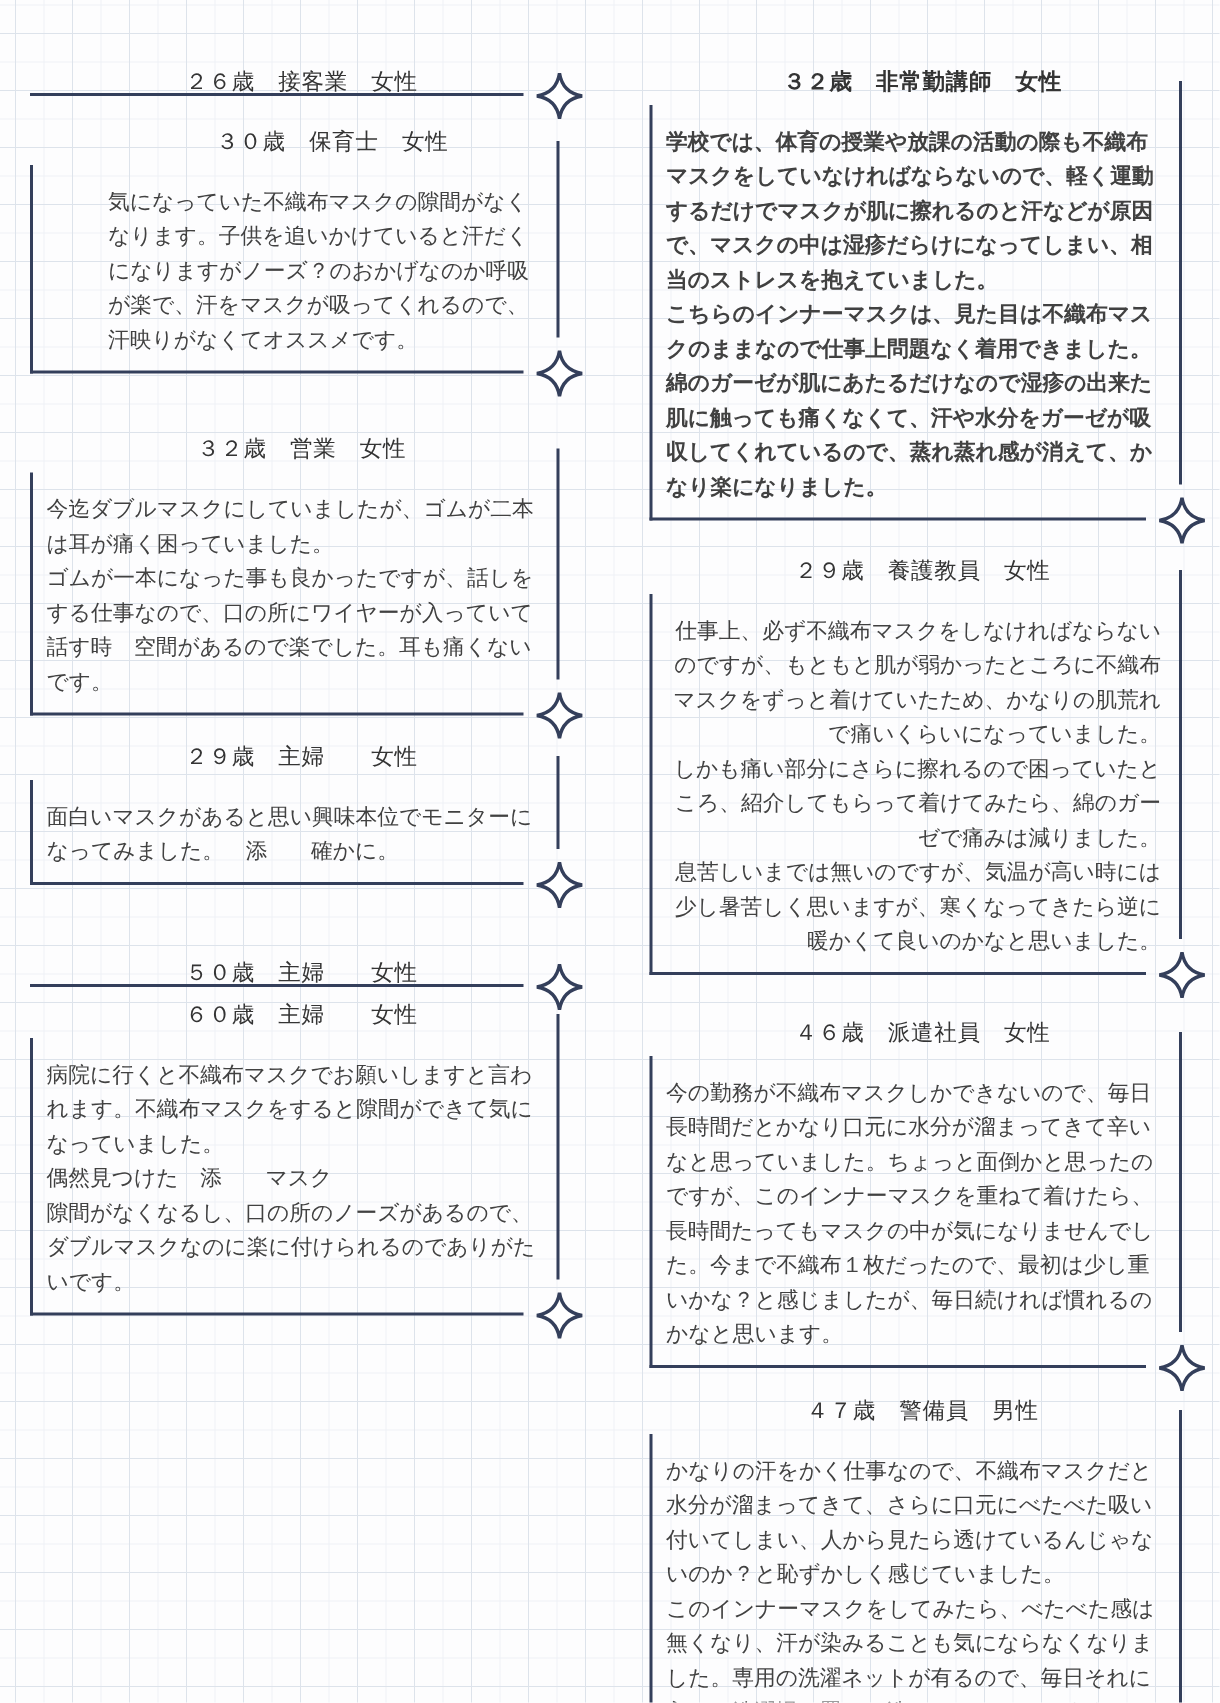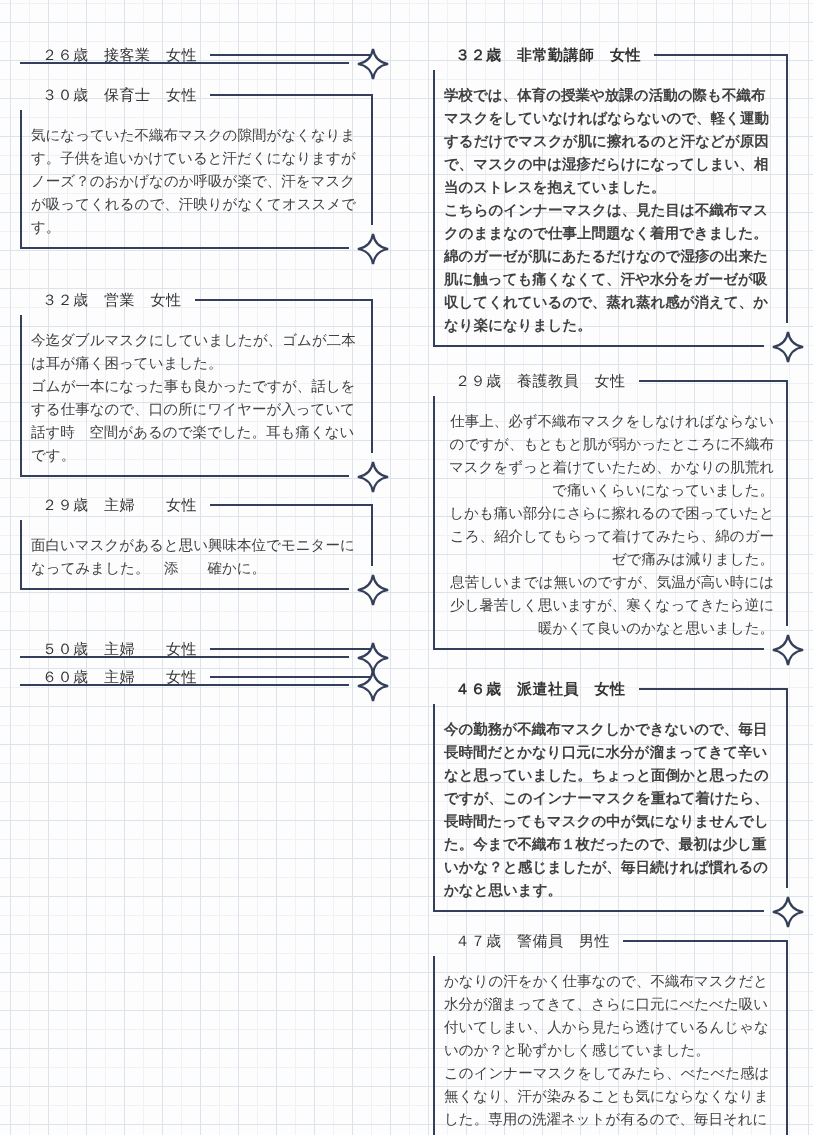--- a/index.html
+++ b/index.html
@@ -17,48 +17,48 @@
     background-size: 38px 38px, 38px 38px, 38px 38px, 38px 38px;
     background-position: 10px 0, 0 22px, 29px 0, 0 3px;
     font-family: "Liberation Sans", "DejaVu Sans", sans-serif;
   }
   .wrap { display: flex; padding: 46px 0 0 20px; gap: 60px; }
   .col { display: flex; flex-direction: column; }
   .col-left  { width: 353px; }
   .col-right { width: 355px; }
 
   .card { position: relative; }
-  .chead { display: flex; align-items: center; height: 18px; padding-left: 22px; }
+  .chead { display: flex; align-items: center; height: 18px; padding-left: 22px; flex-direction: column; }
   .htext {
     font-size: 15px; color: #343434; white-space: nowrap;
     margin-right: 13px; letter-spacing: 0.5px; line-height: 18px;
   }
   .hline { flex: 1 1 auto; height: 2px; background: #343f5b; }
   .cbody {
     margin: 20px 14px 0 11px;
     padding: 0 0 10px 0;
     font-size: 14.5px;
     line-height: 23px;
     color: #414141;
     white-space: pre-line;
   }
   .bl { position: absolute; left: 0;  top: 24px; bottom: 0;    width: 2px;  background: #343f5b; }
   .br { position: absolute; right: 0; top: 8px;  bottom: 24px; width: 2px;  background: #343f5b; }
   .bb { position: absolute; left: 0;  right: 24px; bottom: 0;  height: 2px; background: #343f5b; }
   .sparkle { position: absolute; right: -17px; bottom: -17px; width: 34px; height: 34px; }
 
   
   .col-left  .card:nth-child(1) { margin-bottom: 22px; }
-  .col-left  .card:nth-child(2) { margin-bottom: 42px; }
+  .col-left  .card:nth-child(2) { margin-bottom: 42px; padding-left: 41px; }
   .col-left  .card:nth-child(3) { margin-bottom: 19px; }
   .col-left  .card:nth-child(4) { margin-bottom: 6px; }
   .col-left  .card:nth-child(5) { margin-bottom: 10px; margin-top: 44px; }
   .col-right .card:nth-child(1) { margin-bottom: 25px; font-weight: bold; }
   .col-right .card:nth-child(2) { margin-bottom: 30px; text-align: right; }
-  .col-right .card:nth-child(3) { margin-bottom: 20px; font-weight: bold; }
+  .col-right .card:nth-child(3) { margin-bottom: 20px; }
 </style>
 </head>
 <body>
 
 <div class="wrap">
 
   <div class="col col-left">
 
     <section class="card">
       <div class="chead">
@@ -127,20 +127,23 @@
       <svg class="sparkle" viewBox="0 0 36 36" aria-hidden="true">
           <path d="M18 2 C19.5 11.5 24.5 16.5 34 18 C24.5 19.5 19.5 24.5 18 34 C16.5 24.5 11.5 19.5 2 18 C11.5 16.5 16.5 11.5 18 2 Z" fill="#ffffff" stroke="#343f5b" stroke-width="2.4"></path>
         </svg>
     </section>
 
     <section class="card">
       <div class="chead">
         <span class="htext">６０歳　主婦　　女性</span>
         <span class="hline"></span>
       </div>
+      <p class="cbody">病院に行くと不織布マスクでお願いしますと言われます。不織布マスクをすると隙間ができて気になっていました。
+偶然見つけた　添　　マスク
+隙間がなくなるし、口の所のノーズがあるので、ダブルマスクなのに楽に付けられるのでありがたいです。</p>
       <span class="bl"></span>
       <span class="br"></span>
       <span class="bb"></span>
       <svg class="sparkle" viewBox="0 0 36 36" aria-hidden="true">
           <path d="M18 2 C19.5 11.5 24.5 16.5 34 18 C24.5 19.5 19.5 24.5 18 34 C16.5 24.5 11.5 19.5 2 18 C11.5 16.5 16.5 11.5 18 2 Z" fill="#ffffff" stroke="#343f5b" stroke-width="2.4"></path>
         </svg>
     </section>
 
   </div>
 

